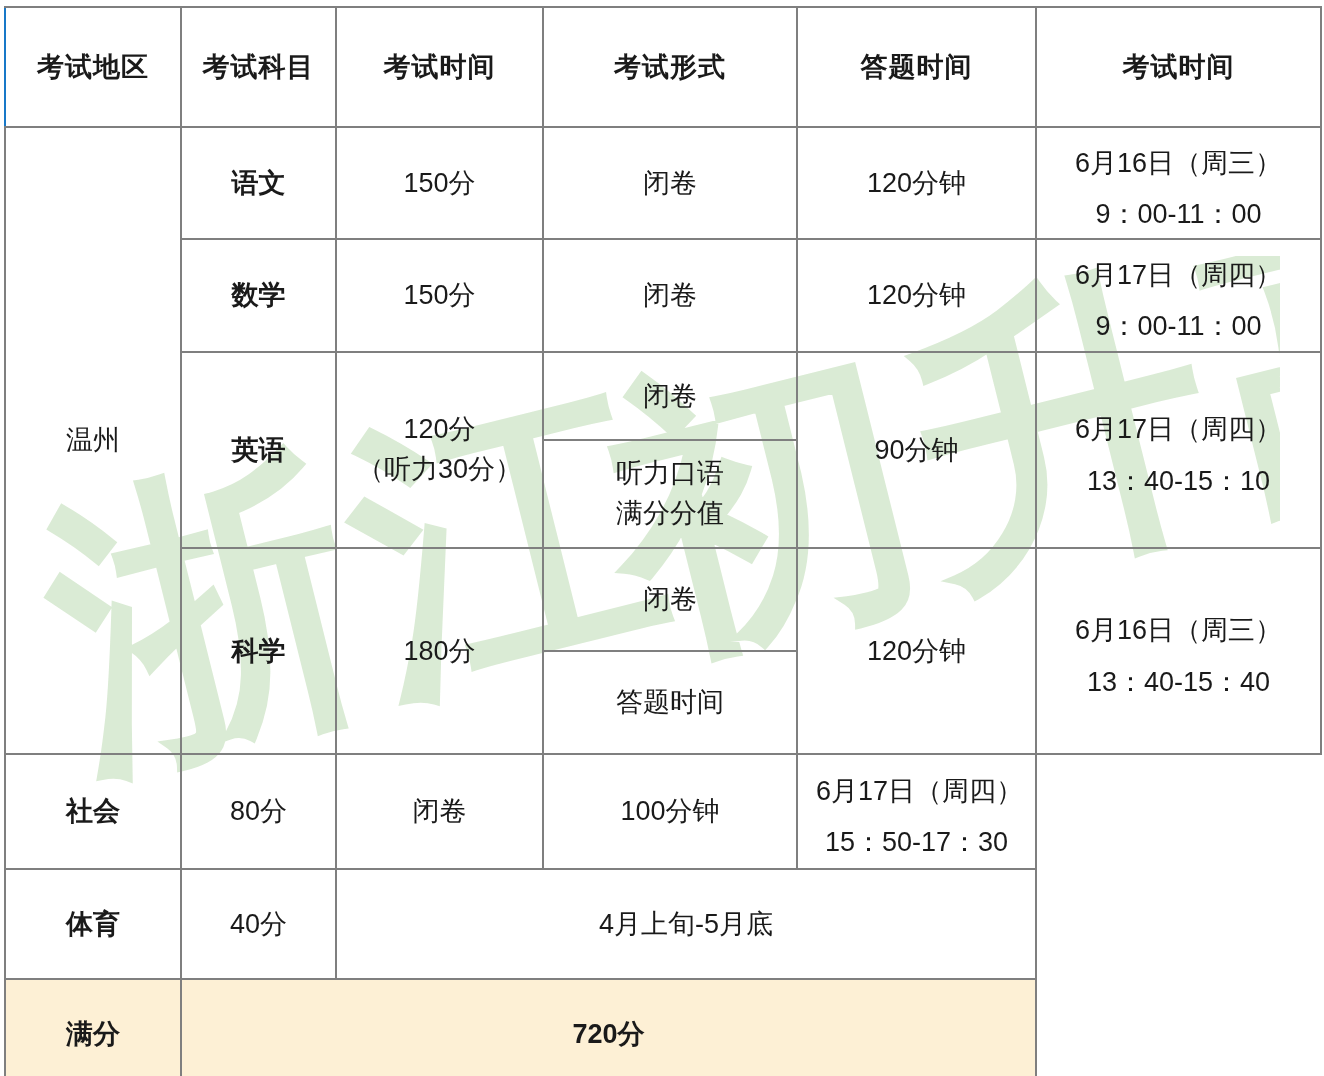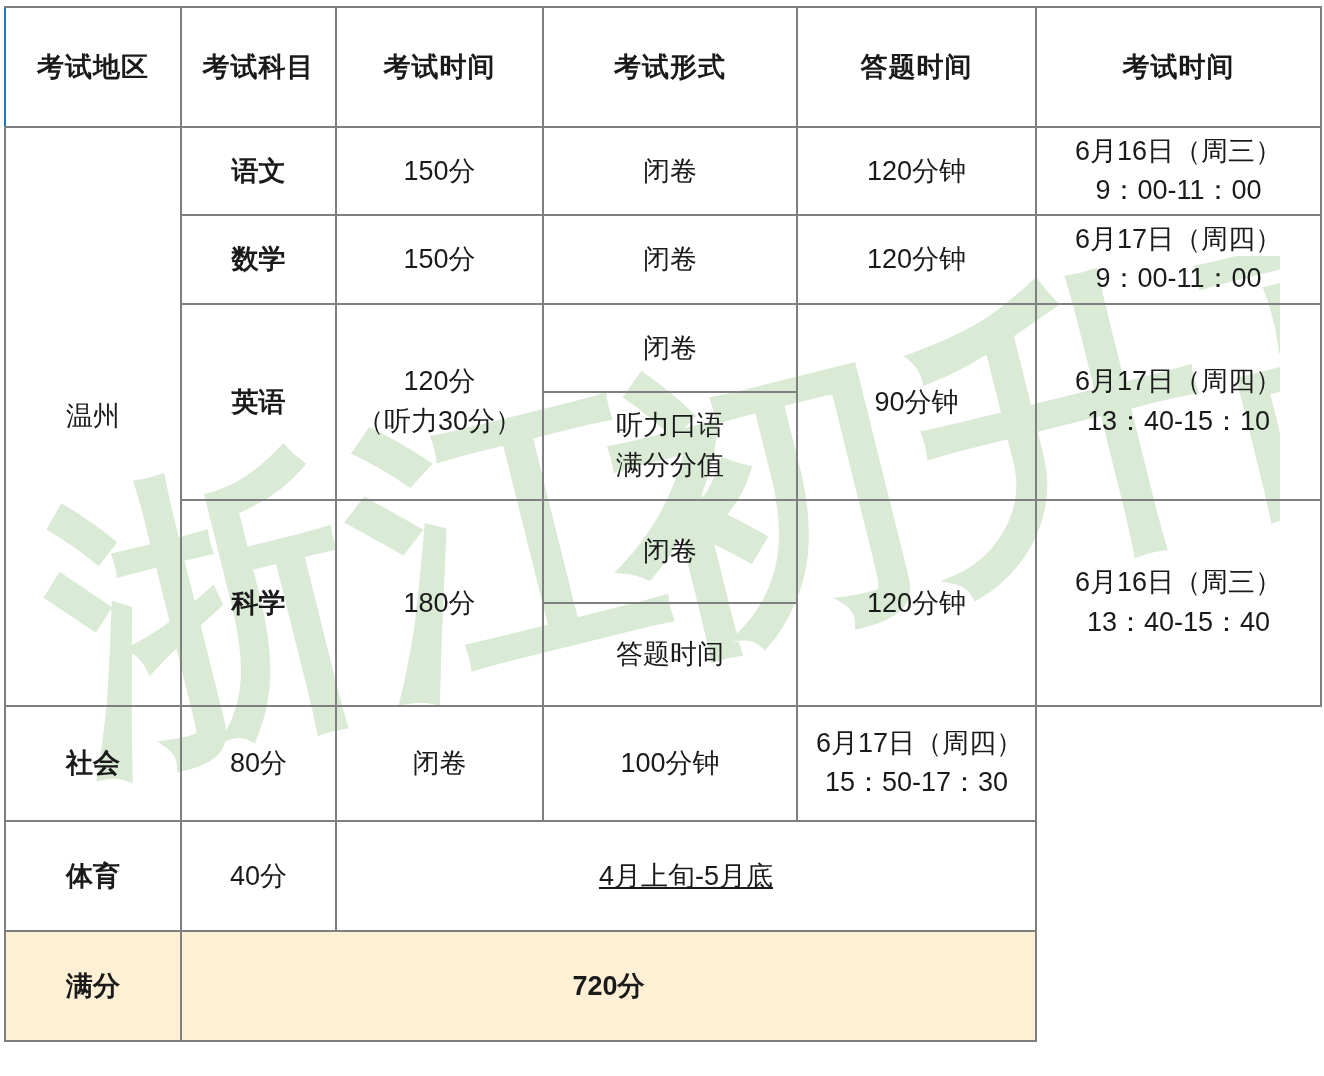--- a/index.html
+++ b/index.html
@@ -92,38 +92,37 @@
     margin-left: 36px;
   }
   td.subject {
     font-weight: bold;
     font-size: 30px;
   }
   td.white { background: #ffffff; }
   td.sub-white { background: #ffffff; }
 
   .two-line { line-height: 1.45; }
-  .nowrap { white-space: nowrap; }
+  .nowrap { white-space: nowrap; margin-top: 12px; }
 
   tr.total td {
     background: #fdf0d5;
     border-color: #7f7f7f;
   }
   td.total-label {
     font-weight: bold;
     font-size: 30px;
   }
   td.total-value {
     font-weight: bold;
     font-size: 31px;
   }
   td.pe-span {
     font-size: 28px;
     background: #ffffff;
-    text-decoration: underline;
   }
   .cell-inner { display: block; }
 </style>
 </head>
 <body>
 
 <div class="sheet">
 
   <div class="watermark">
     <span class="wm1">浙江</span>

